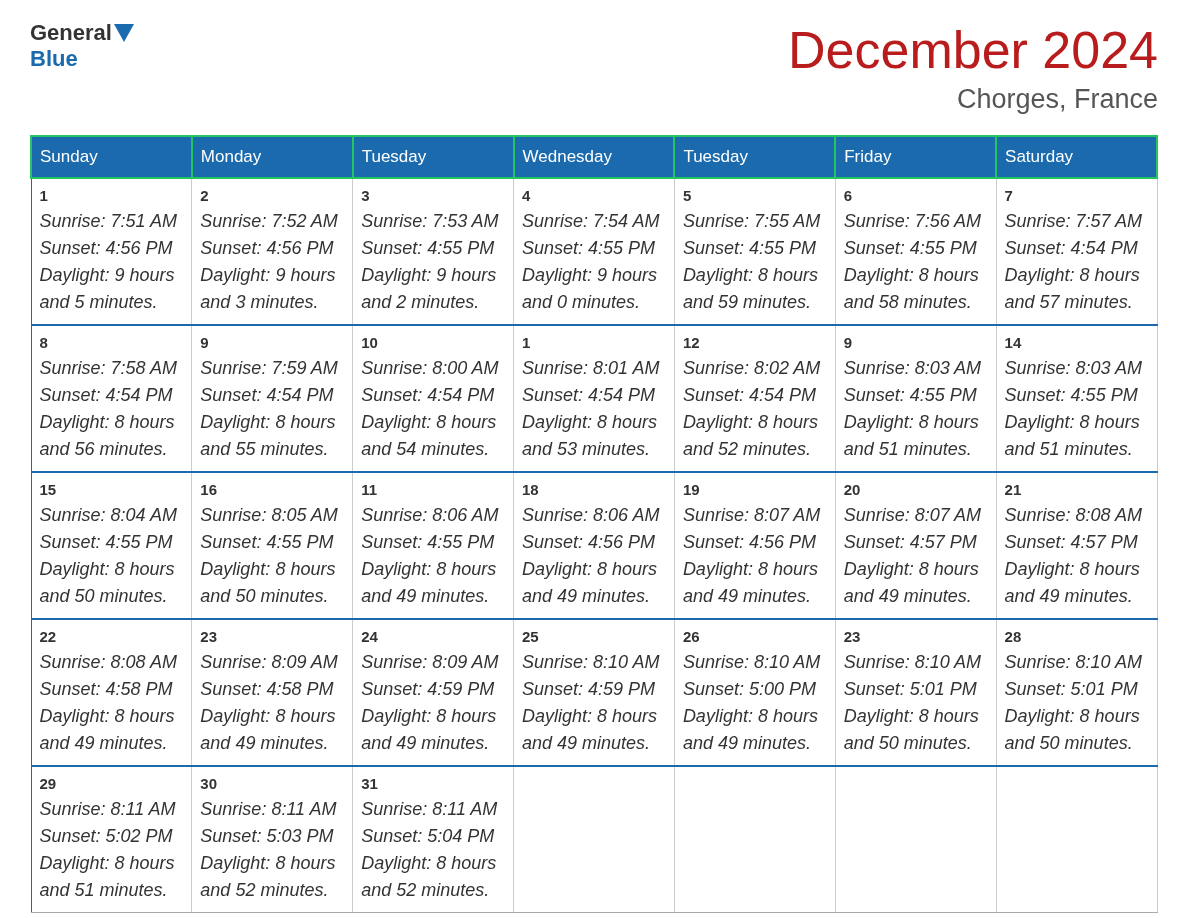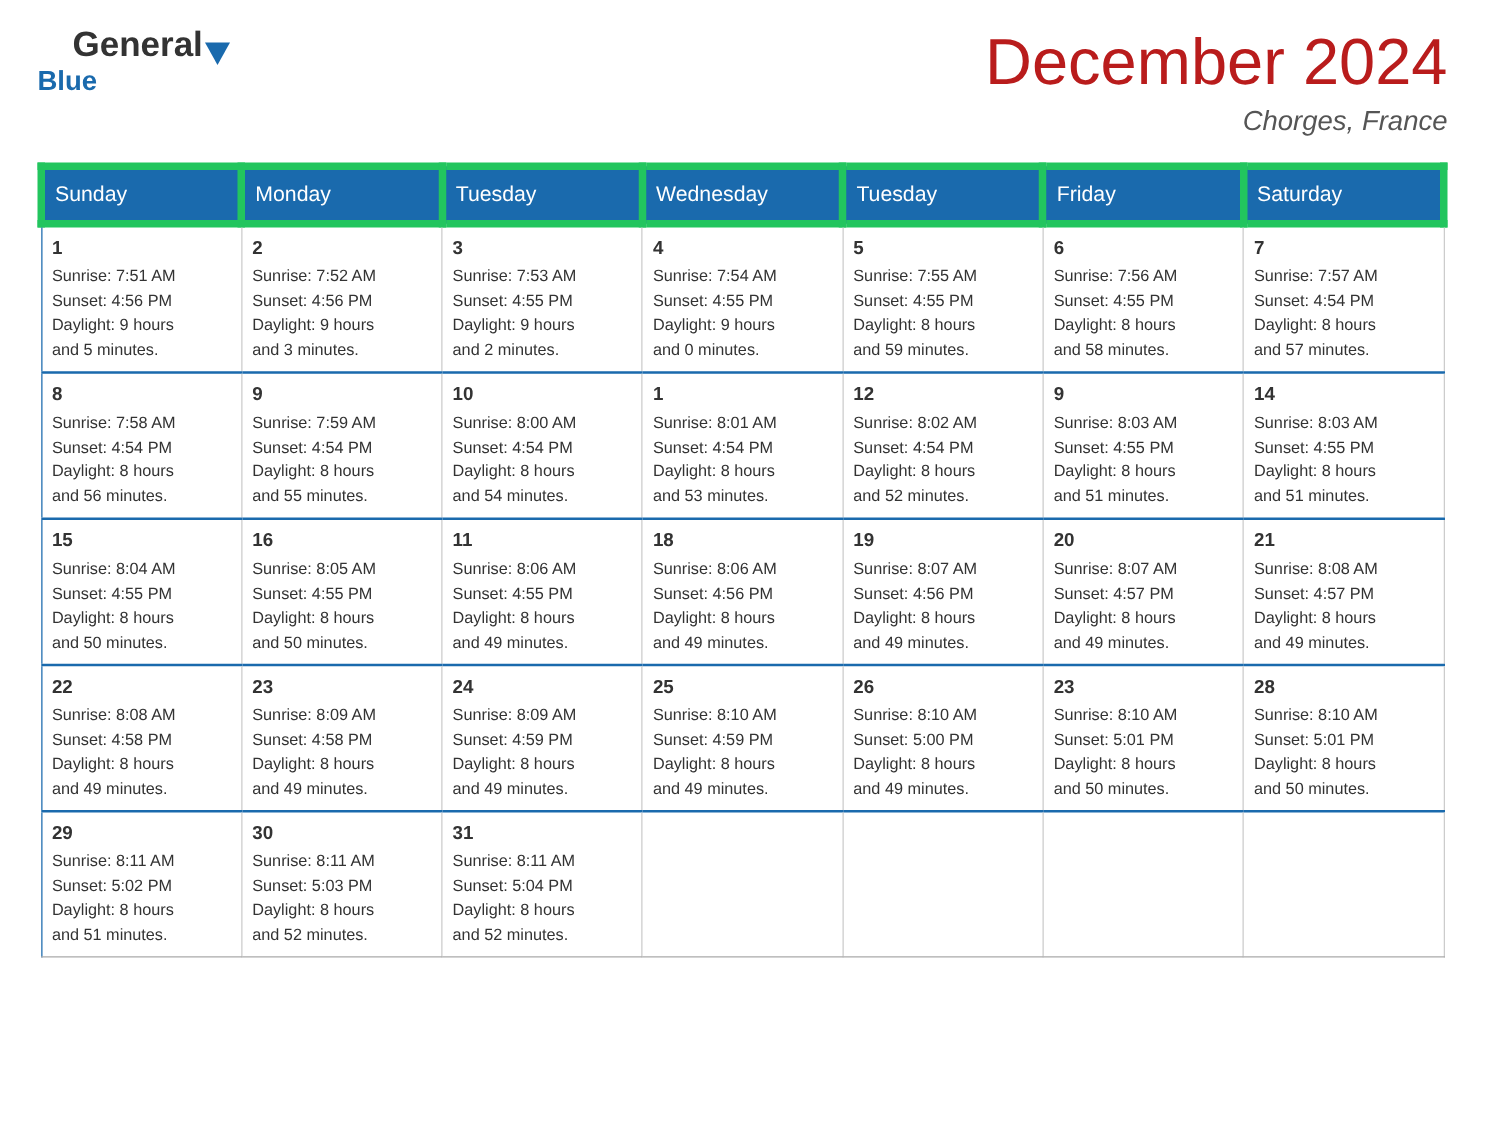--- a/index.html
+++ b/index.html
@@ -16,25 +16,24 @@
       align-items: flex-start;
       margin-bottom: 20px;
     }
     .logo {
       display: flex;
       flex-direction: column;
       align-items: flex-start;
     }
     .logo-text {
       display: flex;
-      align-items: flex-end;
-      font-size: 28px;
+      align-items: center;
+      font-size: 22px;
       font-weight: bold;
       color: #333;
-      margin-left: 28px;
     }
     .logo-general { color: #333; }
     .logo-triangle {
       width: 0;
       height: 0;
       border-left: 10px solid transparent;
       border-right: 10px solid transparent;
       border-top: 18px solid #1a6aad;
       margin: 0 2px;
       display: inline-block;
@@ -46,57 +45,57 @@
     }
     .title-block {
       text-align: right;
     }
     .month-title {
       font-size: 52px;
       font-weight: normal;
       color: #b91c1c;
     }
     .location-title {
-      font-size: 22px;
+      font-size: 27px;
       color: #555;
       margin-top: 4px;
-      font-style: italic;
     }
     .calendar-table {
       width: 100%;
       border-collapse: collapse;
       border: 1px solid #aaa;
     }
     .calendar-table th {
       background-color: #1a6aad;
       color: #fff;
       padding: 10px 8px;
       text-align: left;
       font-size: 17px;
       font-weight: normal;
-      border: 6px solid #22c55e;
+      border: 2px solid #22c55e;
     }
     .calendar-table td {
       vertical-align: top;
       padding: 8px 8px;
       border: 1px solid #ccc;
       font-size: 13px;
       color: #333;
       width: 14.28%;
       height: 110px;
     }
     .day-number {
       font-size: 15px;
       font-weight: bold;
       margin-bottom: 4px;
       display: block;
     }
     .day-info {
-      font-size: 13px;
+      font-size: 18px;
       line-height: 1.5;
+      font-style: italic;
     }
     .empty-cell {
       background: #fff;
     }
     tr td:first-child { border-left: 1px solid #1a6aad; }
     .calendar-table tbody tr:first-child td { border-top: 2px solid #1a6aad; }
     .calendar-table tbody tr td { border-top: 2px solid #1a6aad; border-bottom: none; }
     .calendar-table tbody tr:last-child td { border-bottom: 1px solid #aaa; }
   </style>
 </head>

